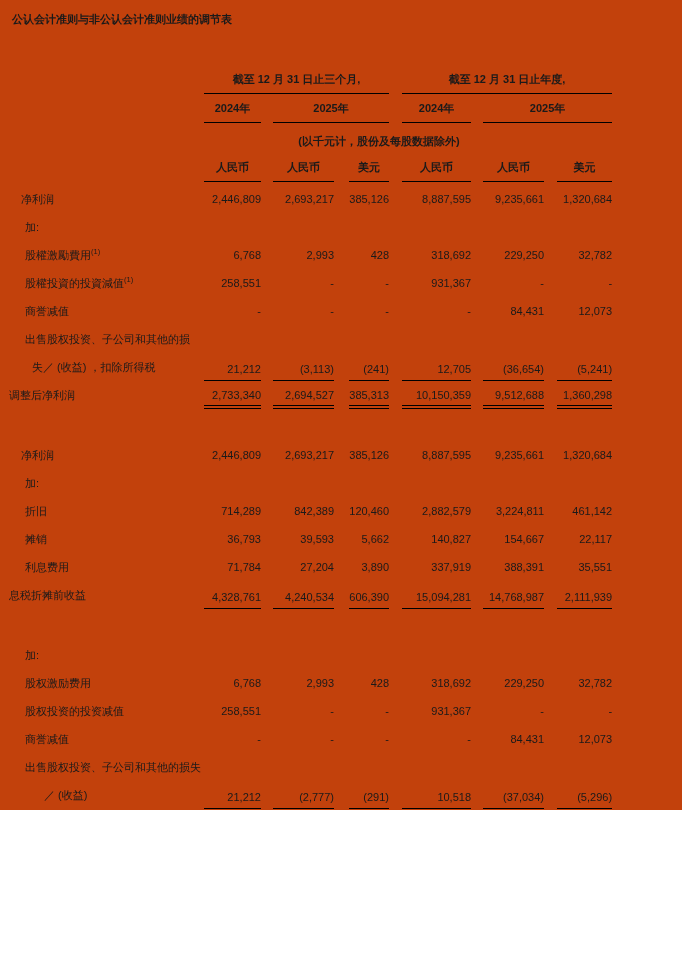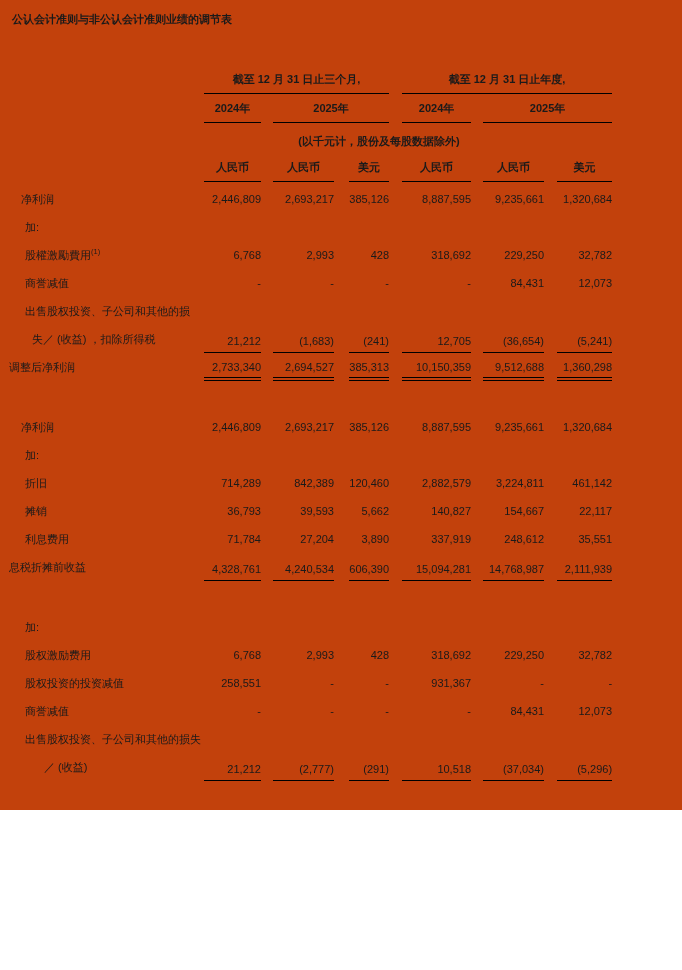--- a/index.html
+++ b/index.html
@@ -220,20 +220,41 @@
             <div class="cellv">318,692</div>
           </td>
           <td class="val">
             <div class="cellv">229,250</div>
           </td>
           <td class="val">
             <div class="cellv">32,782</div>
           </td>
         </tr>
         <tr>
+          <td class="label indent-2"><span>股權投資的投資減值</span><sup>(1)</sup></td>
+          <td class="val">
+            <div class="cellv">258,551</div>
+          </td>
+          <td class="val">
+            <div class="cellv">-</div>
+          </td>
+          <td class="val">
+            <div class="cellv">-</div>
+          </td>
+          <td class="val">
+            <div class="cellv">931,367</div>
+          </td>
+          <td class="val">
+            <div class="cellv">-</div>
+          </td>
+          <td class="val">
+            <div class="cellv">-</div>
+          </td>
+        </tr>
+        <tr>
           <td class="label indent-2"><span>商誉减值</span></td>
           <td class="val">
             <div class="cellv">-</div>
           </td>
           <td class="val">
             <div class="cellv">-</div>
           </td>
           <td class="val">
             <div class="cellv">-</div>
           </td>
@@ -267,21 +288,21 @@
           <td class="val">
             <div class="cellv"></div>
           </td>
         </tr>
         <tr class="rule-single">
           <td class="label indent-3"><span>失／ (收益) ，扣除所得税</span></td>
           <td class="val">
             <div class="cellv">21,212</div>
           </td>
           <td class="val">
-            <div class="cellv">(1,683)</div>
+            <div class="cellv">(3,113)</div>
           </td>
           <td class="val">
             <div class="cellv">(241)</div>
           </td>
           <td class="val">
             <div class="cellv">12,705</div>
           </td>
           <td class="val">
             <div class="cellv">(36,654)</div>
           </td>
@@ -405,21 +426,21 @@
           <td class="val">
             <div class="cellv">27,204</div>
           </td>
           <td class="val">
             <div class="cellv">3,890</div>
           </td>
           <td class="val">
             <div class="cellv">337,919</div>
           </td>
           <td class="val">
-            <div class="cellv">248,612</div>
+            <div class="cellv">388,391</div>
           </td>
           <td class="val">
             <div class="cellv">35,551</div>
           </td>
         </tr>
         <tr class="rule-single">
           <td class="label indent-0"><span>息税折摊前收益</span></td>
           <td class="val">
             <div class="cellv">4,328,761</div>
           </td>

